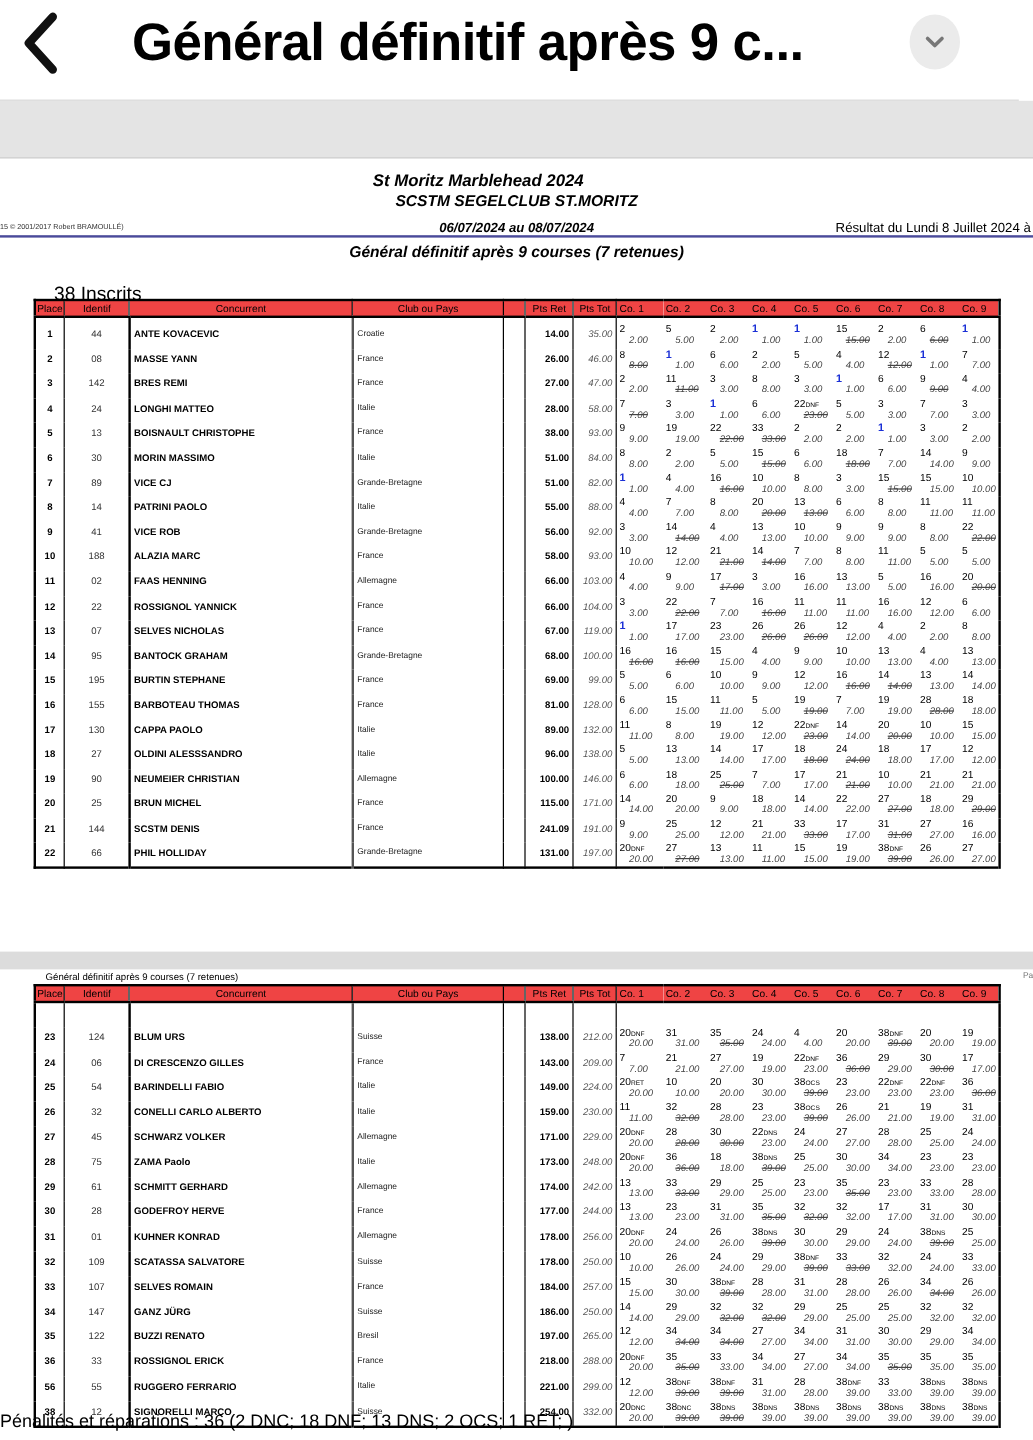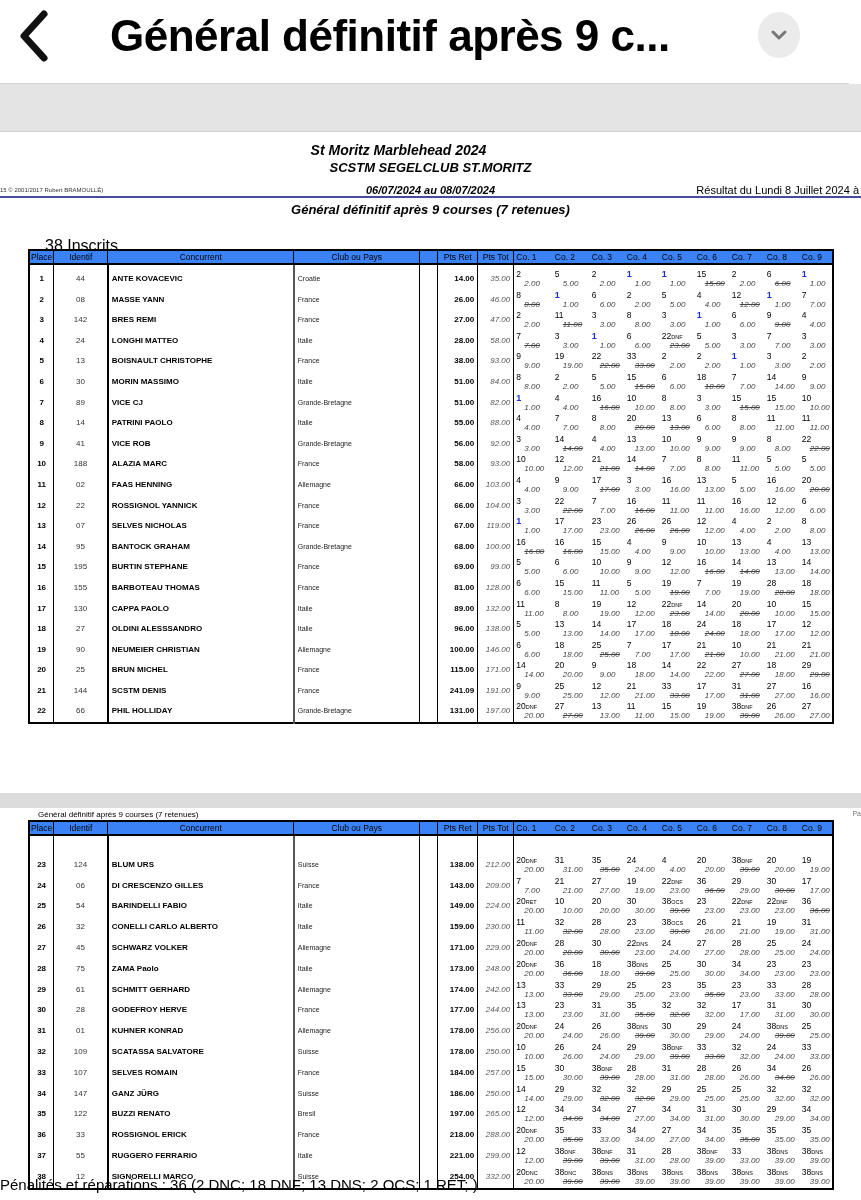--- a/index.html
+++ b/index.html
@@ -26,21 +26,21 @@
   .h-rule { position: absolute; left: 0; top: 63px; width: 861px; height: 2px; background: #4a4a9a; }
   .h-sub { position: absolute; left: 0; width: 861px; top: 69px; text-align: center; font-size: 13px; font-weight: bold; font-style: italic; }
   .h-inscrits { position: absolute; left: 28px; top: 104px; font-size: 16px; margin-left: 17px; }
 
   .p2-caption { position: absolute; left: 38px; top: 2px; font-size: 8px; }
   .p2-pa { position: absolute; right: 0; top: 2px; font-size: 7px; color: #777; }
 
   table.res { position: absolute; left: 28px; border-collapse: collapse; border: 2px solid #000; table-layout: fixed; }
   .page1 table.res { top: 116px; }
   .page2 table.res { top: 12px; }
-  table.res th { font-weight: normal; font-size: 8.5px; height: 14px; border: 1px solid #000; border-bottom: 2px solid #000; text-align: center; padding: 0 1px; white-space: nowrap; overflow: hidden; background: #3b82f6; }
+  table.res th { font-weight: normal; font-size: 8.5px; height: 14px; border: 1px solid #000; border-bottom: 2px solid #000; text-align: center; padding: 0 1px; white-space: nowrap; overflow: hidden; background: #ef4444; }
   table.res th.co { border-left: none; border-right: none; text-align: left; padding-left: 2px; }
   table.res th.co-first { border-left: 1px solid #000; }
   table.res td { font-size: 8px; vertical-align: top; padding: 0; height: 20.6px; border-left: 1px solid #000; border-right: 1px solid #000; }
   .page2 table.res td { height: 20.8px; }
   td.place { text-align: center; font-weight: bold; padding-top: 4px !important; }
   td.ident { text-align: center; color: #333; padding-top: 4px !important; }
   td.name { font-weight: bold; padding-left: 3px !important; padding-top: 4px !important; white-space: nowrap; overflow: hidden; border-left: 2px solid #000 !important; }
   td.club { font-size: 7px !important; padding-left: 3px !important; padding-top: 5px !important; color: #222; border-left: 2px solid #555 !important; }
   td.blank { }
   td.ret { text-align: right; font-weight: bold; padding-right: 3px !important; padding-top: 4px !important; }
@@ -1823,21 +1823,21 @@
           <td class="race">
             <span class="rk">35</span>
             <span class="pt">35.00</span>
           </td>
           <td class="race race-last">
             <span class="rk">35</span>
             <span class="pt">35.00</span>
           </td>
         </tr>
         <tr>
-          <td class="place">37</td>
+          <td class="place">56</td>
           <td class="ident">55</td>
           <td class="name">RUGGERO FERRARIO</td>
           <td class="club">Italie</td>
           <td class="blank"></td>
           <td class="ret">221.00</td>
           <td class="tot">299.00</td>
           <td class="race race-first">
             <span class="rk">12</span>
             <span class="pt">12.00</span>
           </td>

